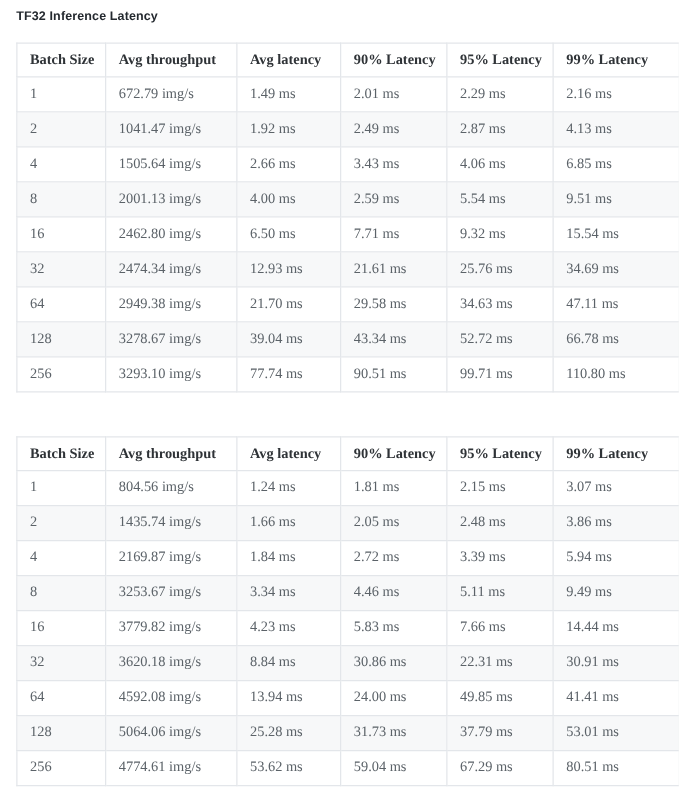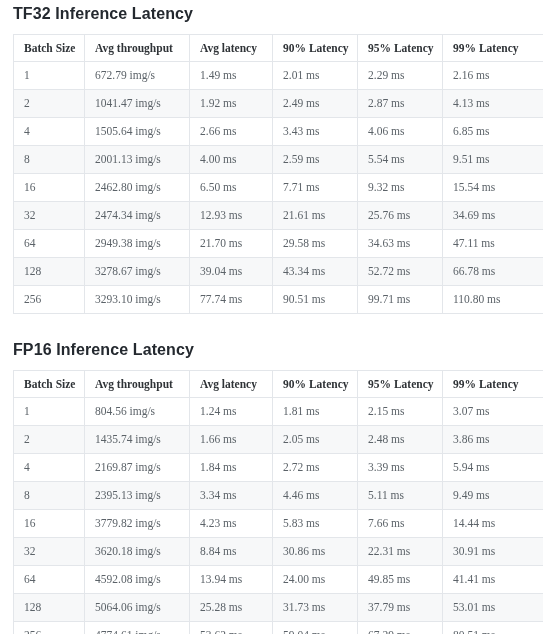--- a/index.html
+++ b/index.html
@@ -14,21 +14,21 @@
     -webkit-font-smoothing: antialiased;
     overflow: hidden;
   }
   .page {
     padding: 0 0 0 0;
   }
   .section {
     padding-left: 13px;
   }
   .section-title {
-    font-size: 16px;
+    font-size: 10px;
     font-weight: 600;
     color: #24292f;
     letter-spacing: 0.1px;
     line-height: 14px;
     padding-top: 7px;
     padding-bottom: 0;
     margin: 0;
   }
   table.latency-table {
     border-collapse: collapse;
@@ -170,21 +170,20 @@
           <td>99.71 ms</td>
           <td>110.80 ms</td>
         </tr>
       </tbody>
     </table>
   </div>
 
   <div class="gap-between"></div>
 
   <div class="section">
-    <div class="section-title">FP16 Inference Latency</div>
     <table class="latency-table">
       <colgroup>
         <col class="c-batch">
           <col class="c-throughput">
           <col class="c-avg">
         <col class="c-p90">
           <col class="c-p95">
           <col class="c-p99">
       </colgroup>
       <thead>
@@ -217,21 +216,21 @@
         <tr>
           <td>4</td>
           <td>2169.87 img/s</td>
           <td>1.84 ms</td>
           <td>2.72 ms</td>
           <td>3.39 ms</td>
           <td>5.94 ms</td>
         </tr>
         <tr>
           <td>8</td>
-          <td>2395.13 img/s</td>
+          <td>3253.67 img/s</td>
           <td>3.34 ms</td>
           <td>4.46 ms</td>
           <td>5.11 ms</td>
           <td>9.49 ms</td>
         </tr>
         <tr>
           <td>16</td>
           <td>3779.82 img/s</td>
           <td>4.23 ms</td>
           <td>5.83 ms</td>

